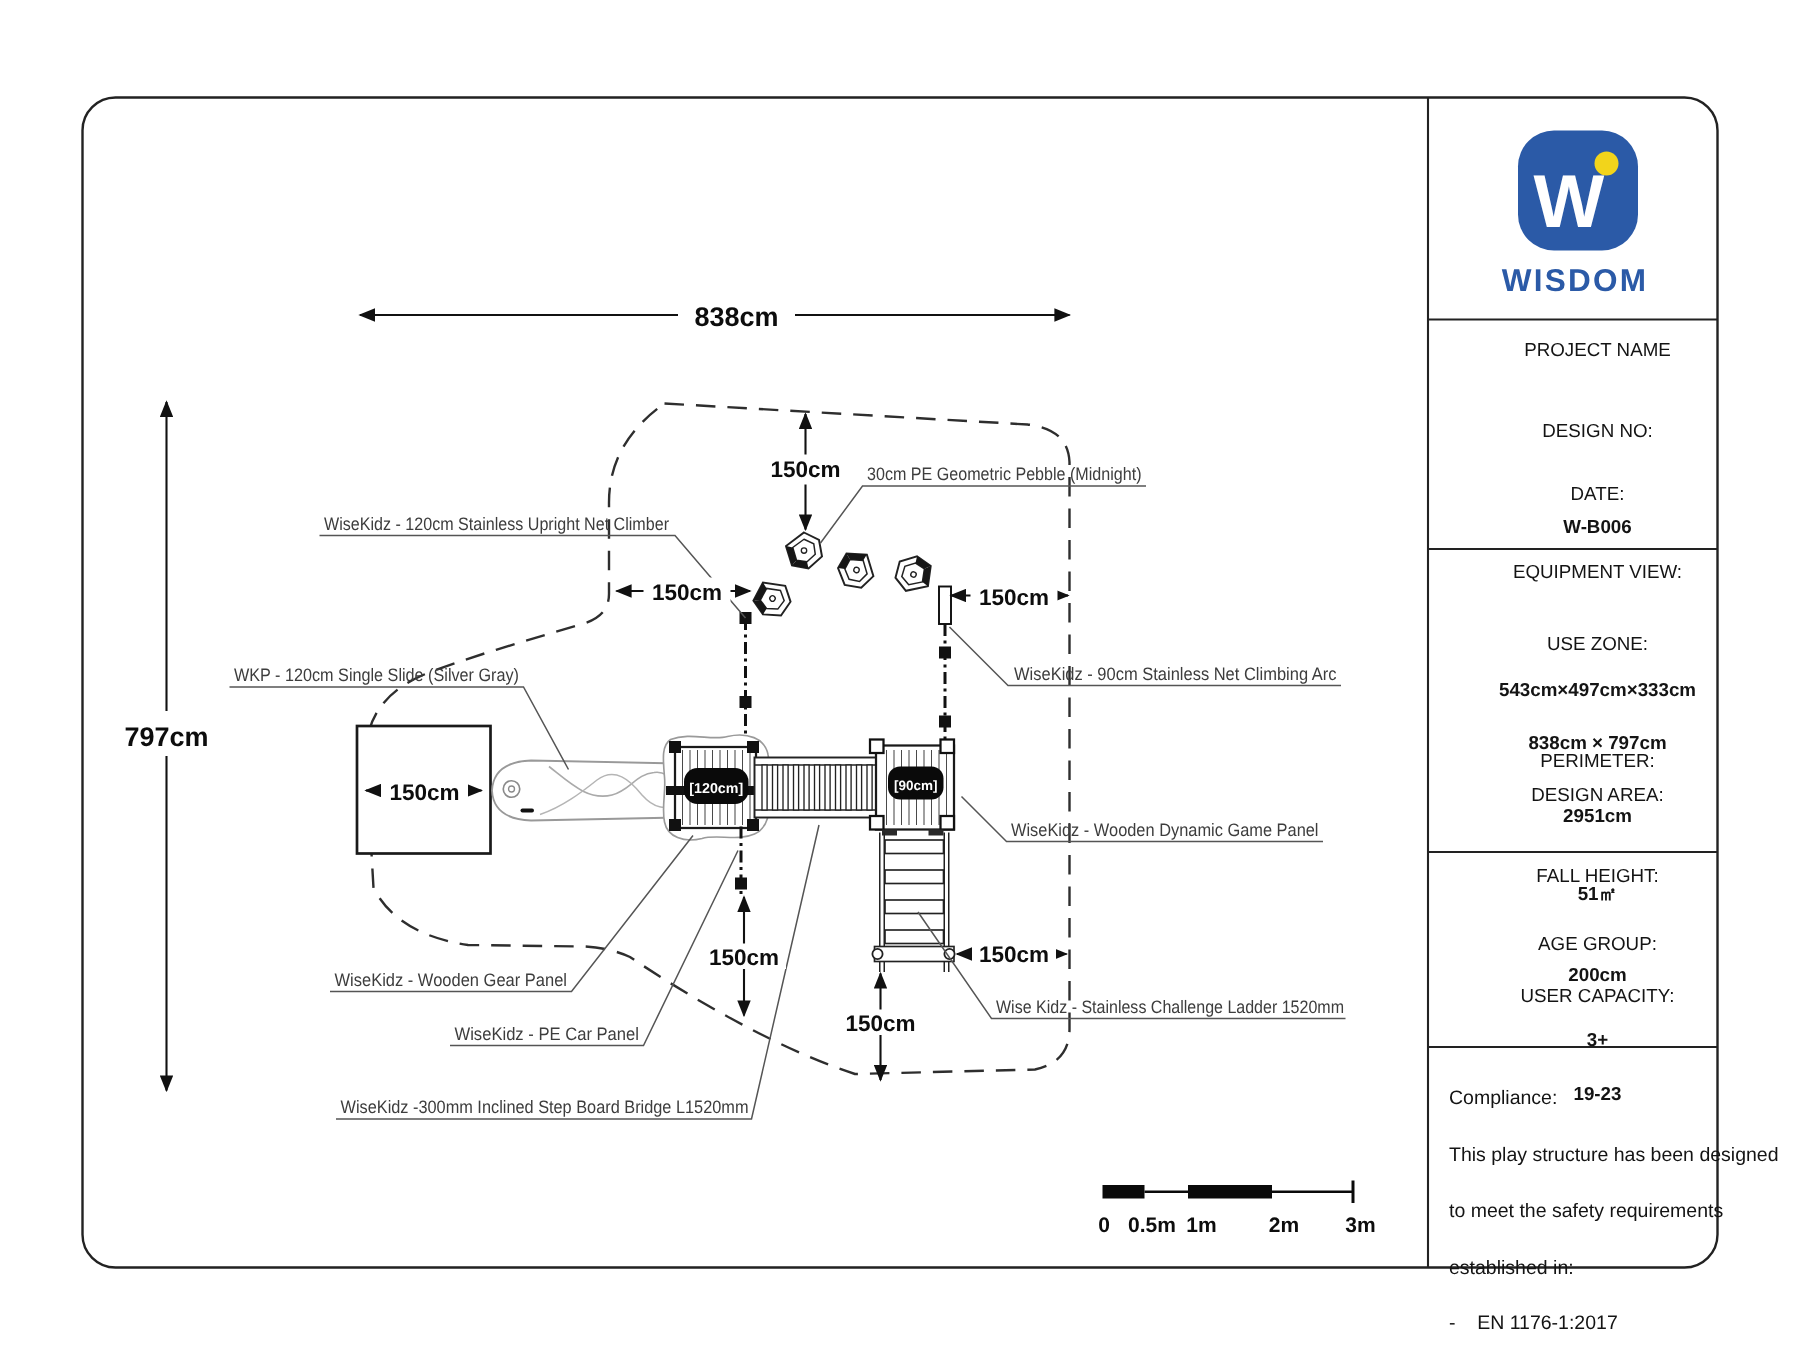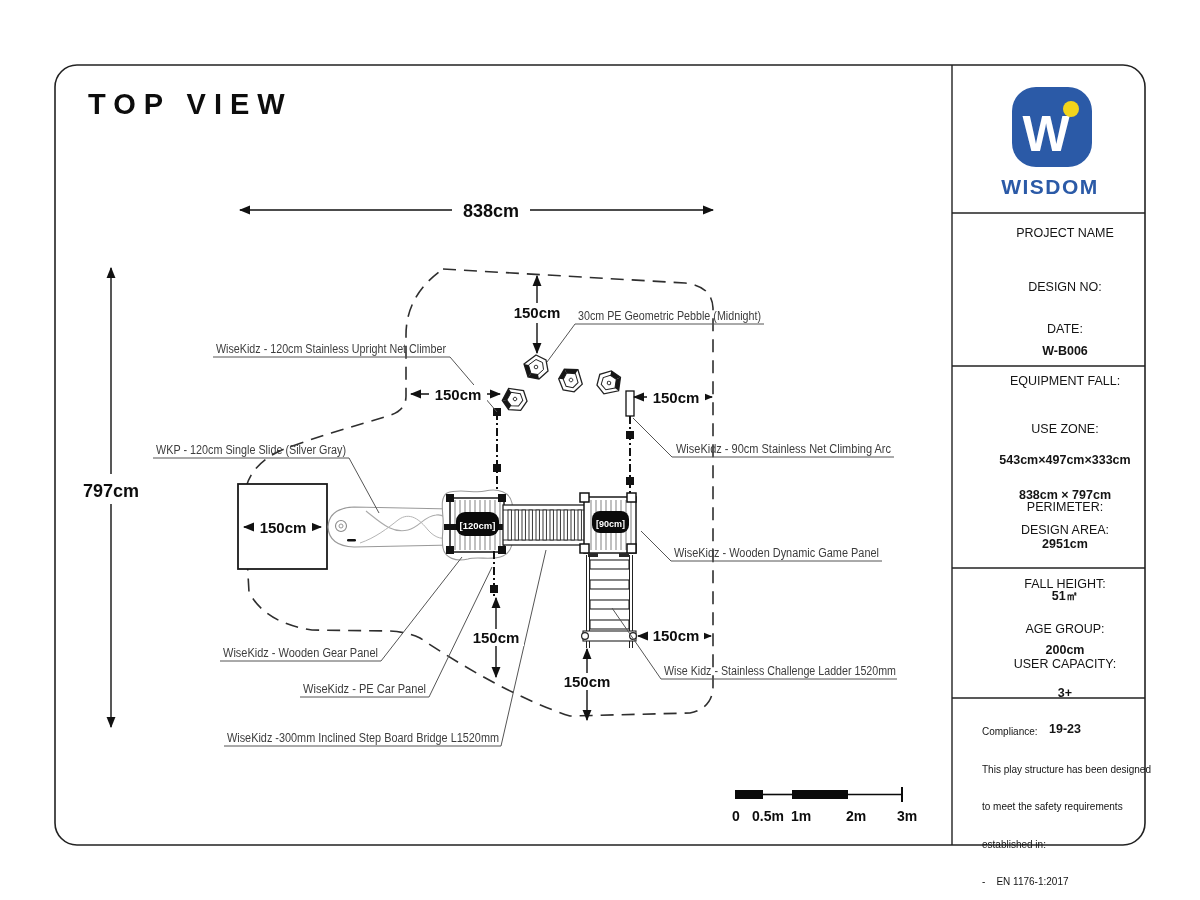--- a/index.html
+++ b/index.html
@@ -5,21 +5,21 @@
   html,body{margin:0;padding:0;background:#ffffff;}
   .page{position:relative;width:1200px;height:900px;background:#fff;
         font-family:"Liberation Sans",sans-serif;overflow:hidden;}
   .page svg{position:absolute;left:0;top:0;}
   .title{position:absolute;left:88px;top:88px;font-size:29px;font-weight:700;
          letter-spacing:8px;color:#0d0d0d;}
   .sb-c{position:absolute;left:953px;width:224px;text-align:center;color:#141414;
         font-size:12.5px;}
   .sb-b{font-weight:700;margin-top:48px;}
   .comp{position:absolute;left:966px;top:701px;width:176px;text-align:left;
-        color:#141414;font-size:10px;line-height:12.5px;white-space:pre;margin-left:16px;}
+        color:#141414;font-size:13px;line-height:12.5px;white-space:pre;}
   .svgtxt{font-family:"Liberation Sans",sans-serif;}
 </style>
 </head>
 <body>
 
 <div class="page">
 
 <svg width="1200" height="900" viewBox="0 0 1200 900">
   <defs>
     <marker id="arr" viewBox="0 0 10 8" refX="9" refY="4" markerWidth="8" markerHeight="6.5" orient="auto-start-reverse" markerUnits="strokeWidth">
@@ -239,28 +239,27 @@
     <g class="svgtxt" font-size="14" font-weight="700" fill="#0d0d0d" text-anchor="middle">
       <text x="736" y="821">0</text>
       <text x="768" y="821">0.5m</text>
       <text x="801" y="821">1m</text>
       <text x="856" y="821">2m</text>
       <text x="907" y="821">3m</text>
     </g>
   </g>
 </svg>
 
-<div class="title">TOP VIEW</div>
 
 <div class="sb-c" style="top:226px">PROJECT NAME</div>
 <div class="sb-c" style="top:280px">DESIGN NO:</div>
 <div class="sb-c sb-b" style="top:296px">W-B006</div>
 <div class="sb-c" style="top:322px">DATE:</div>
 
-<div class="sb-c" style="top:374px">EQUIPMENT FALL:</div>
+<div class="sb-c" style="top:374px">EQUIPMENT VIEW:</div>
 <div class="sb-c sb-b" style="top:405px">543cm×497cm×333cm</div>
 <div class="sb-c" style="top:422px">USE ZONE:</div>
 <div class="sb-c sb-b" style="top:440px">838cm × 797cm</div>
 <div class="sb-c" style="top:500px">PERIMETER:</div>
 <div class="sb-c sb-b" style="top:489px">2951cm</div>
 <div class="sb-c" style="top:523px">DESIGN AREA:</div>
 <div class="sb-c sb-b" style="top:540px">51㎡</div>
 
 <div class="sb-c" style="top:577px">FALL HEIGHT:</div>
 <div class="sb-c sb-b" style="top:595px">200cm</div>

